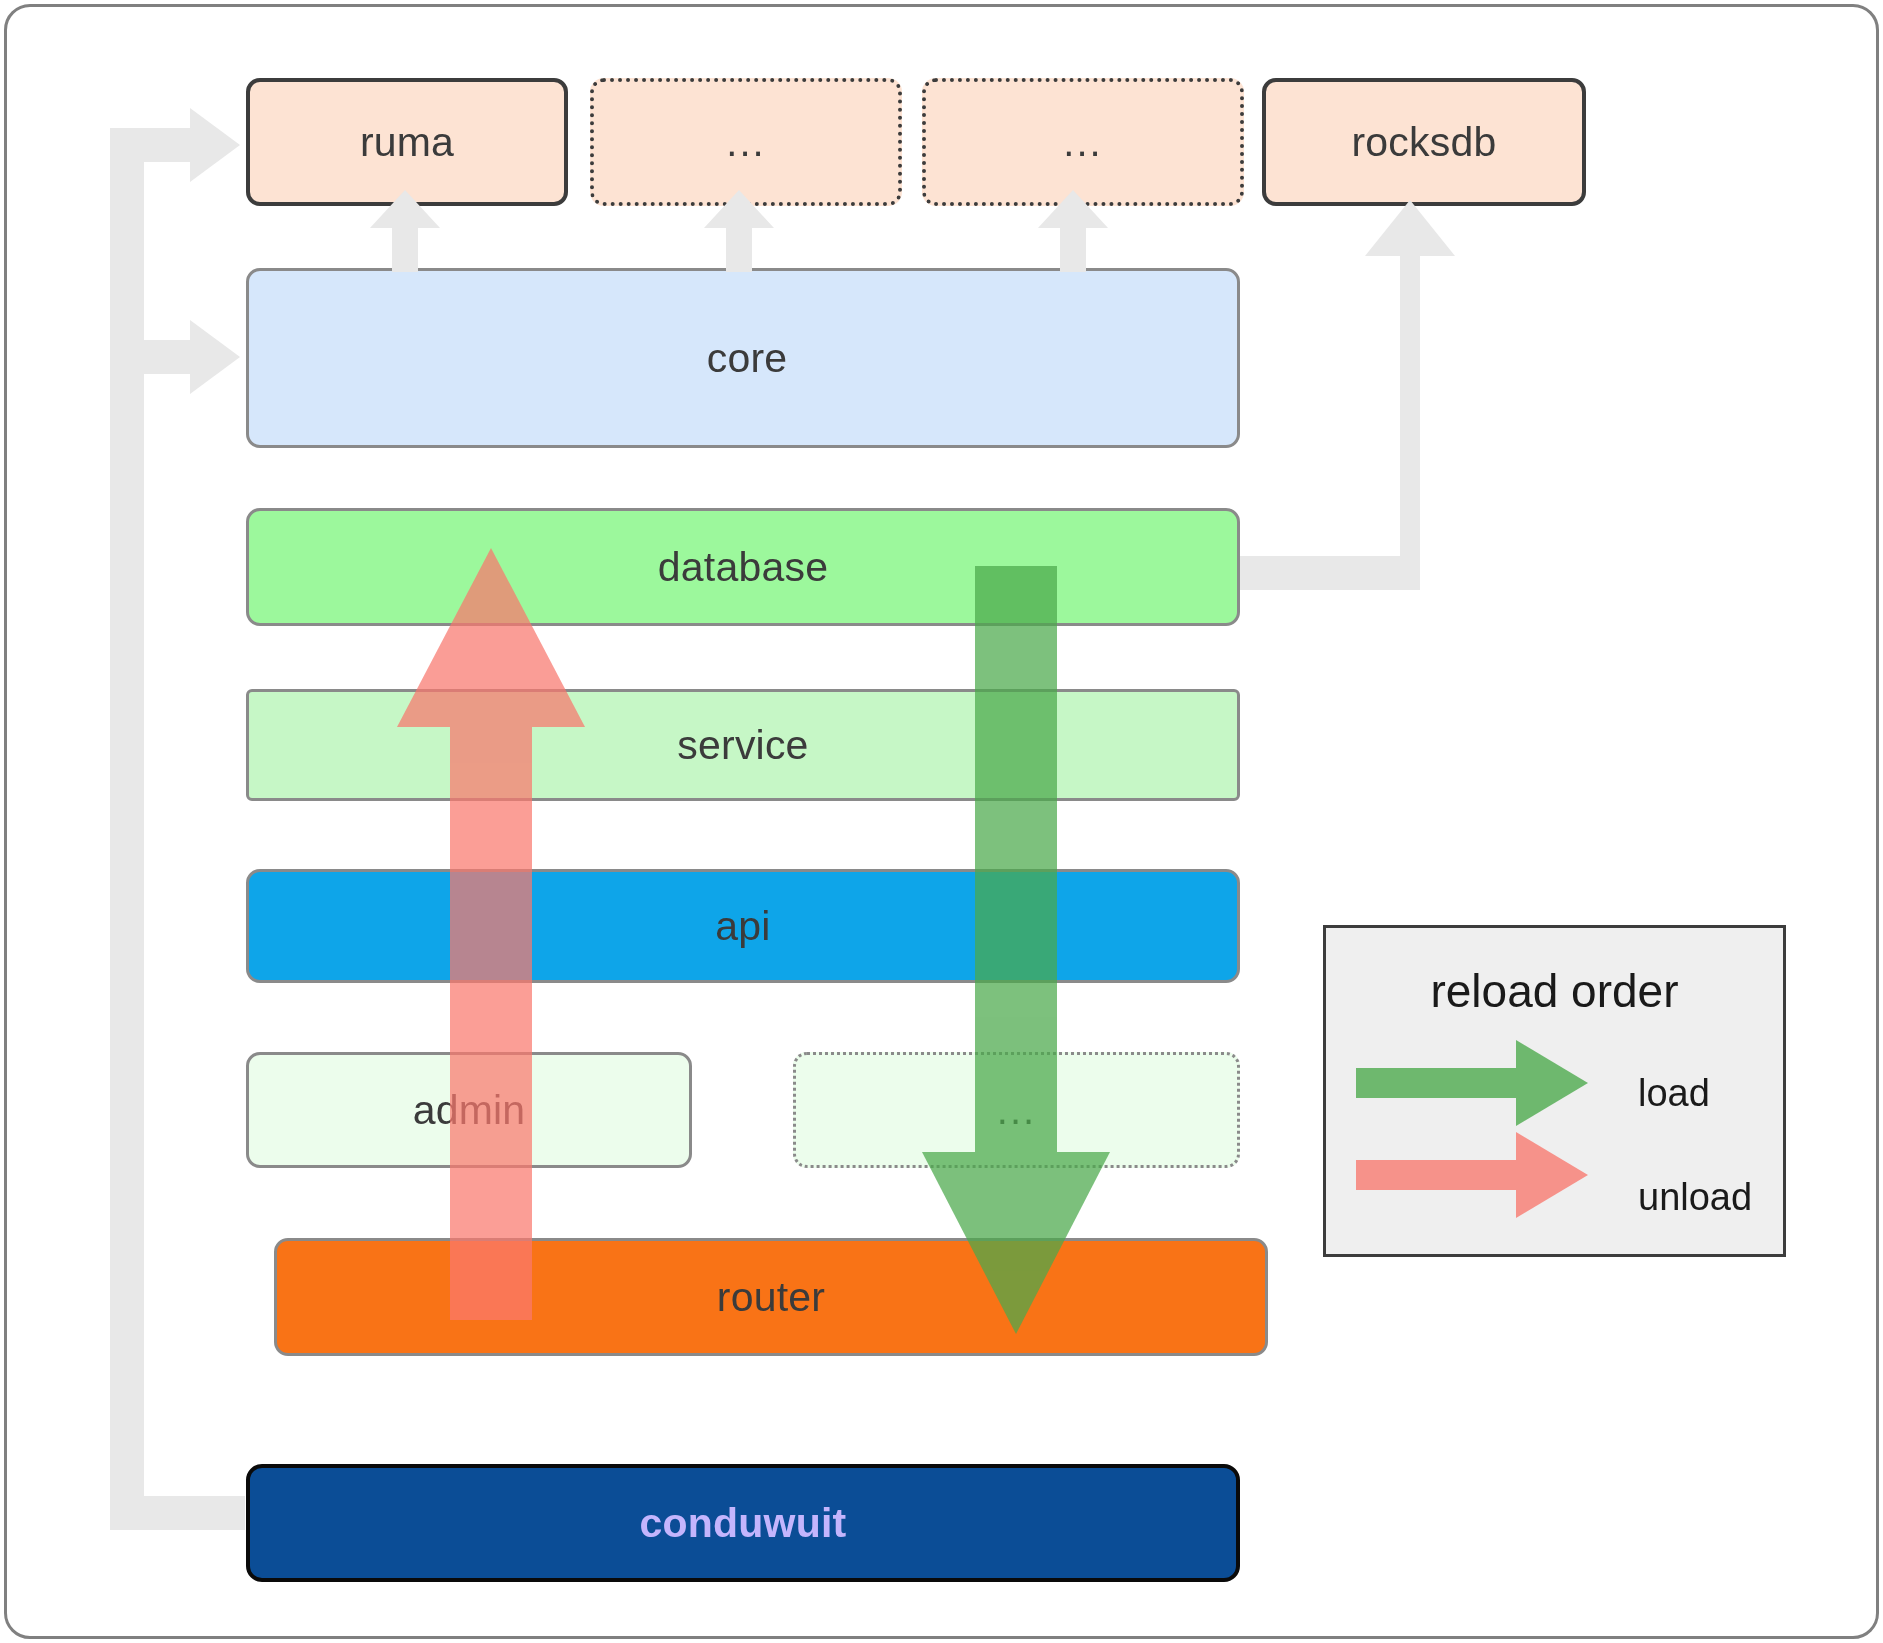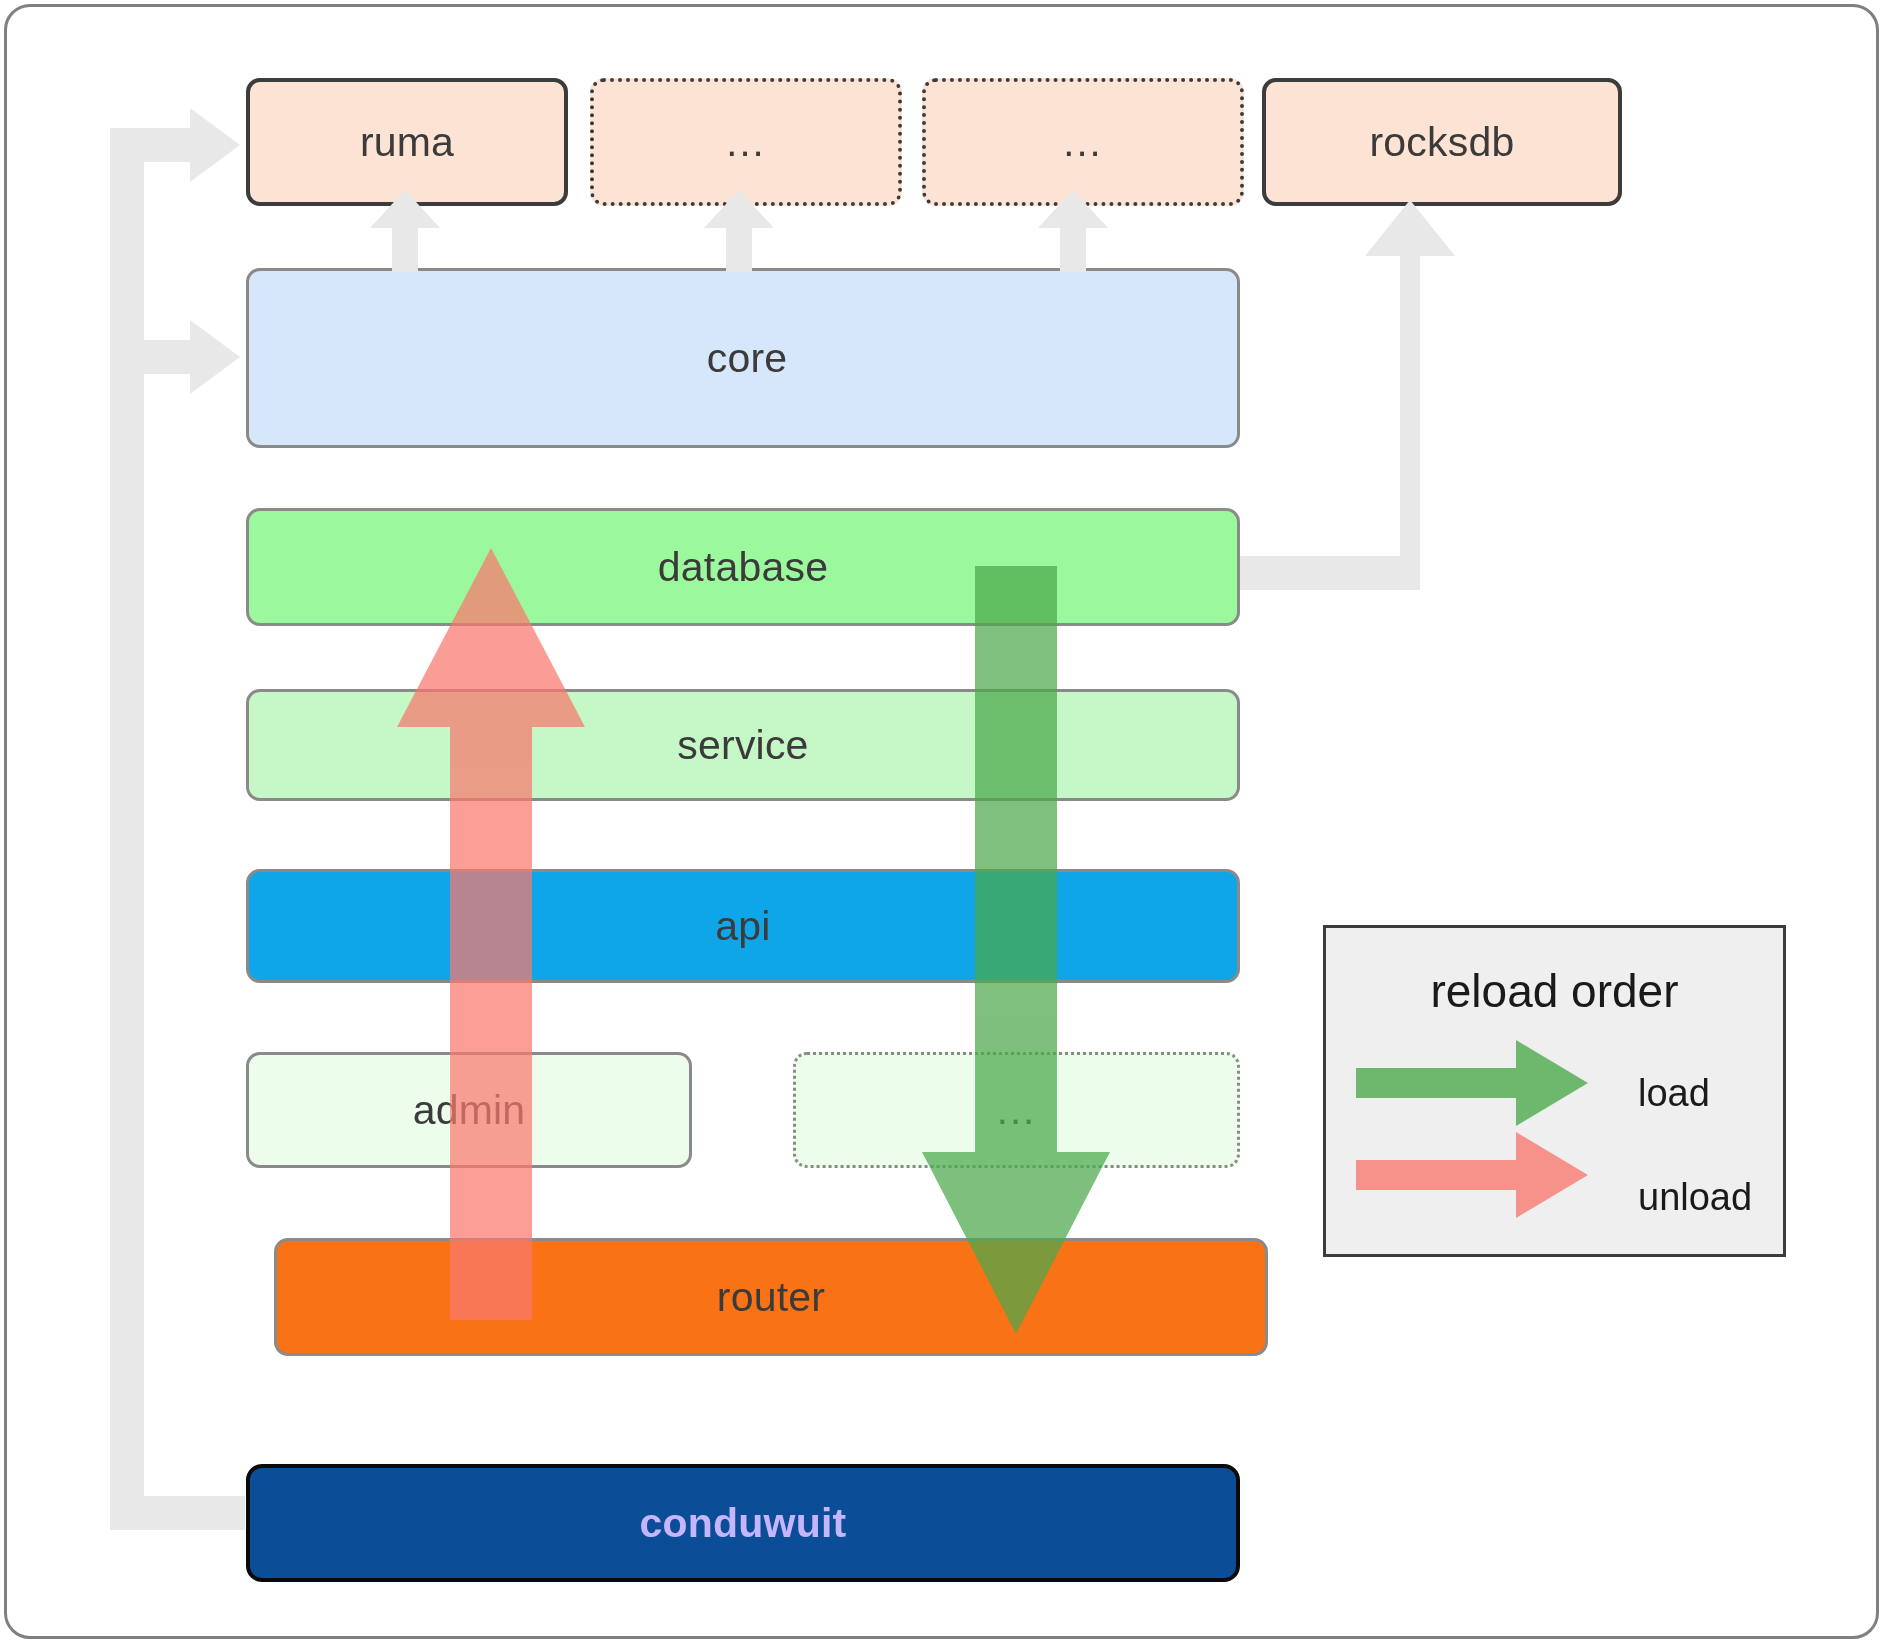--- a/index.html
+++ b/index.html
@@ -136,33 +136,33 @@
 
   <div class="box dep solid-dark" style="left:246px;  top:78px;  width:322px; height:128px;">
     <span>ruma</span>
   </div>
   <div class="box dep dotted-dark" style="left:590px;  top:78px;  width:312px; height:128px;">
     <span class="ellipsis">...</span>
   </div>
   <div class="box dep dotted-dark" style="left:922px;  top:78px;  width:322px; height:128px;">
     <span class="ellipsis">...</span>
   </div>
-  <div class="box dep solid-dark" style="left:1262px; top:78px;  width:360px; height:128px;">
+  <div class="box dep solid-dark" style="left:1262px; top:78px;  width:324px; height:128px;">
     <span>rocksdb</span>
   </div>
 
   <div class="box core solid-grey" style="left:246px; top:268px;  width:994px; height:180px;padding-left:8px;">
     <span>core</span>
   </div>
 
   <div class="box db solid-grey" style="left:246px; top:508px;  width:994px; height:118px;">
     <span>database</span>
   </div>
 
-  <div class="box svc solid-grey" style="left:246px; top:689px;  width:994px; height:112px;">
+  <div class="box svc solid-grey" style="left:246px; top:689px;  width:994px; height:112px;border-radius:6px;">
     <span>service</span>
   </div>
 
   <div class="box api solid-grey" style="left:246px; top:869px;  width:994px; height:114px;">
     <span>api</span>
   </div>
 
   <div class="box admin solid-grey" style="left:246px; top:1052px; width:446px; height:116px;">
     <span>admin</span>
   </div>

